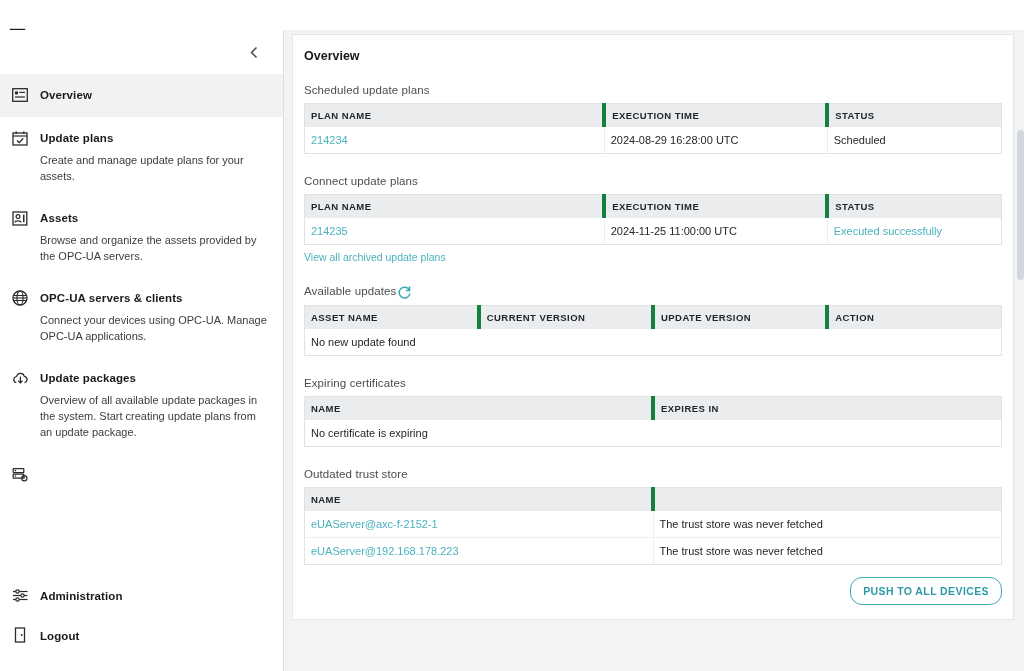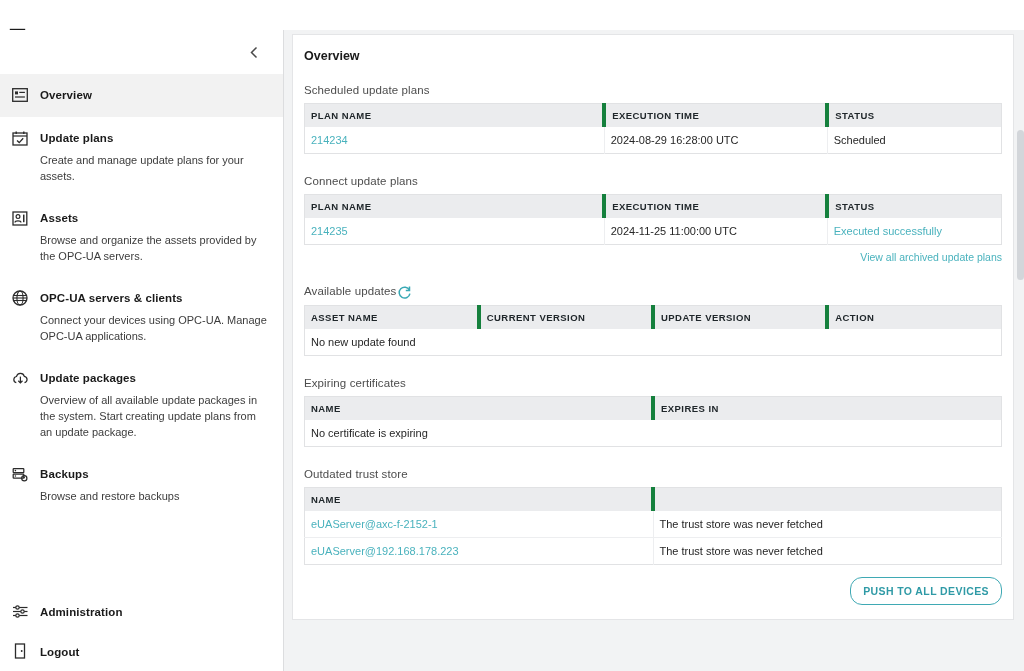--- a/index.html
+++ b/index.html
@@ -62,21 +62,21 @@
   }
   .nav-txt { padding-top: 0px; }
   .nav-label {
     font-size: 11.5px; font-weight: bold; color: #1a1a1a;
     line-height: 14px; letter-spacing: .1px;
   }
   .nav-desc {
     font-size: 11px; color: #3c3c3c; line-height: 16px;
     margin-top: 6px; max-width: 246px;
   }
-  .nav-bottom { position: absolute; bottom: 0px; left: 0; width: 100%; }
+  .nav-bottom { position: absolute; bottom: 16px; left: 0; width: 100%; }
   .nav-bottom .nav-item { padding: 11px 14px 11px 10px; align-items: center; }
   .nav-bottom .nav-ico { margin-top: 0; }
 
   
   .main {
     position: absolute; top: 30px; left: 284px;
     width: 740px; height: 641px;
     background: #f2f3f4;
     padding: 4px 2px 0 8px;
   }
@@ -123,21 +123,21 @@
     border-right: 1px solid #edeef0;
     vertical-align: middle;
   }
   table.tbl tbody td:last-child { border-right: none; }
   table.tbl tbody tr:first-child td { border-top: none; }
   .lnk { color: #49b2bd; text-decoration: none; cursor: pointer; }
   .empty-td { color: #262626; }
   .tbl-empty-pad { height: 38px; }
 
   .view-all {
-    text-align: right; margin-top: 6px;
+    margin-top: 6px;
     font-size: 10.5px;
   }
   .push-row {
     display: flex; justify-content: flex-end;
     margin-top: 12px; padding-right: 0px;
   }
   .push-btn {
     border: 1px solid #3fa9b4; color: #2f9aa6;
     background: #ffffff; font-size: 10.5px; font-weight: bold;
     letter-spacing: .4px; padding: 7px 12px; cursor: pointer;
@@ -258,24 +258,20 @@
     <div class="nav-item">
       <span class="nav-ico">
         <svg width="16" height="15" viewBox="0 0 16 15">
           <rect x="1.2" y="1.6" width="10.6" height="4" rx="0.6" fill="none" stroke="#2b2b2b" stroke-width="1.25"></rect>
           <rect x="1.2" y="7" width="10.6" height="4" rx="0.6" fill="none" stroke="#2b2b2b" stroke-width="1.25"></rect>
           <circle cx="3.4" cy="3.6" r="0.8" fill="#2b2b2b"></circle>
           <circle cx="3.4" cy="9" r="0.8" fill="#2b2b2b"></circle>
           <circle cx="12.3" cy="11.2" r="2.6" fill="none" stroke="#2b2b2b" stroke-width="1.2"></circle>
           <line x1="12.3" y1="9.7" x2="12.3" y2="11.3" stroke="#2b2b2b" stroke-width="1.1"></line>
         </svg>
-      </span>
-      <span class="nav-txt">
-        <span class="nav-label">Backups</span>
-        <div class="nav-desc">Browse and restore backups</div>
       </span>
     </div>
 
   </div>
 
   <div class="nav-bottom">
     <div class="nav-item">
       <span class="nav-ico">
         <svg width="17" height="15" viewBox="0 0 17 15">
           <line x1="1" y1="3.5" x2="15.5" y2="3.5" stroke="#2b2b2b" stroke-width="1.2"></line>

